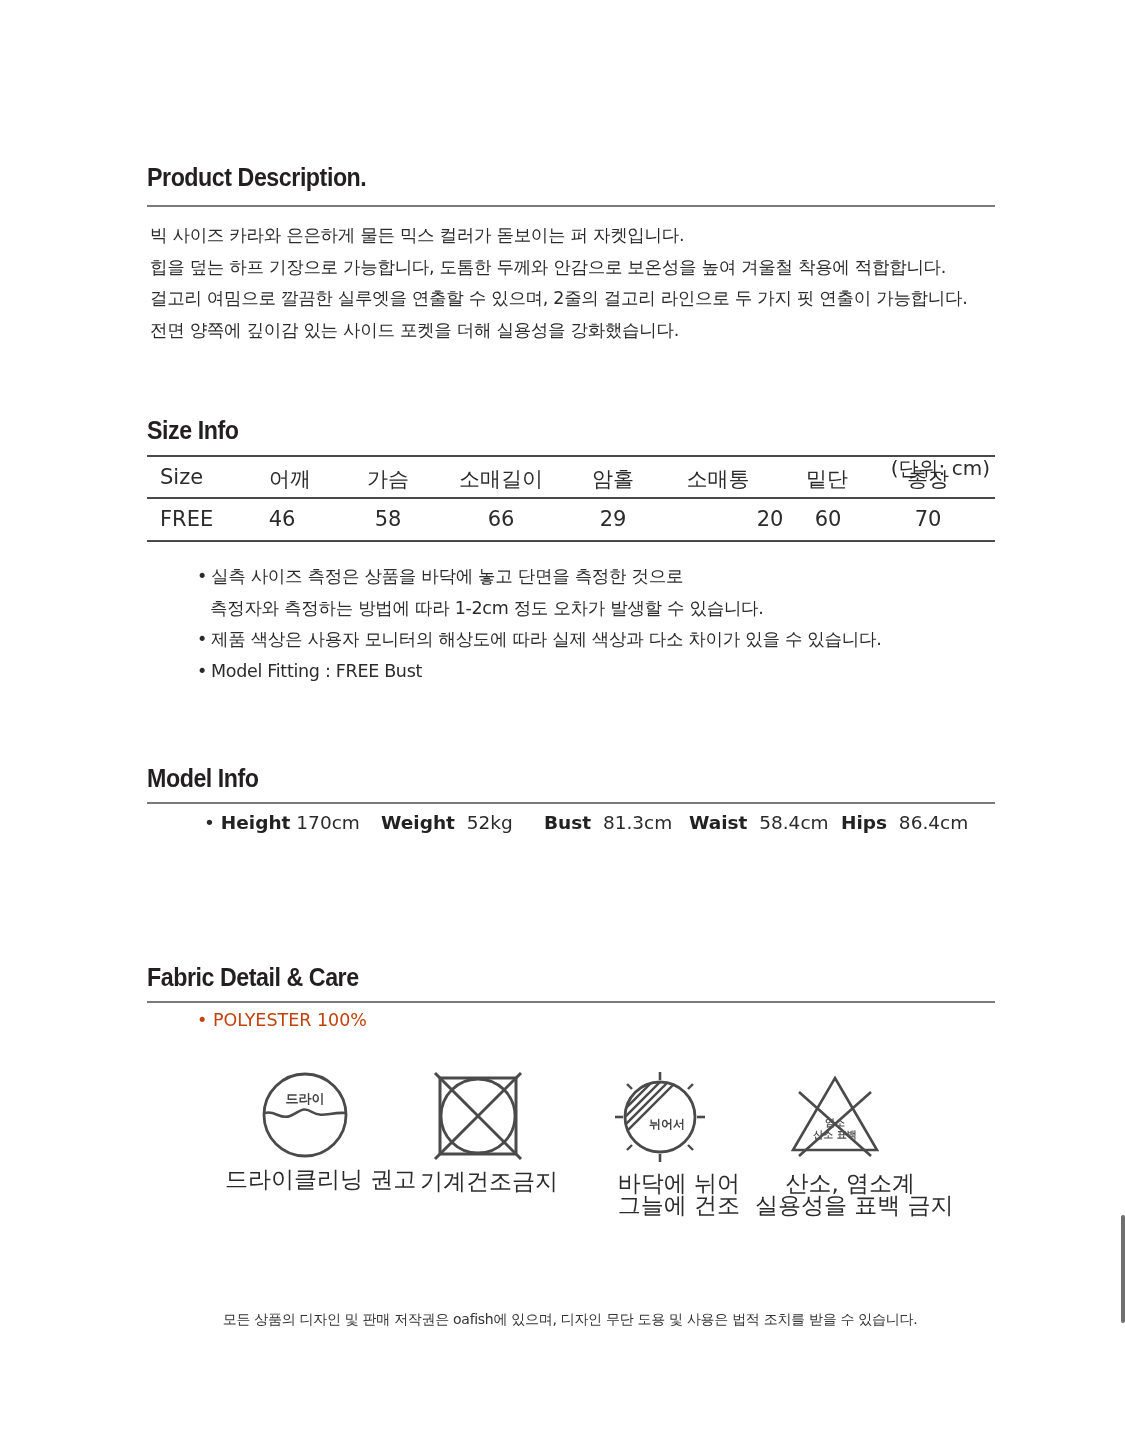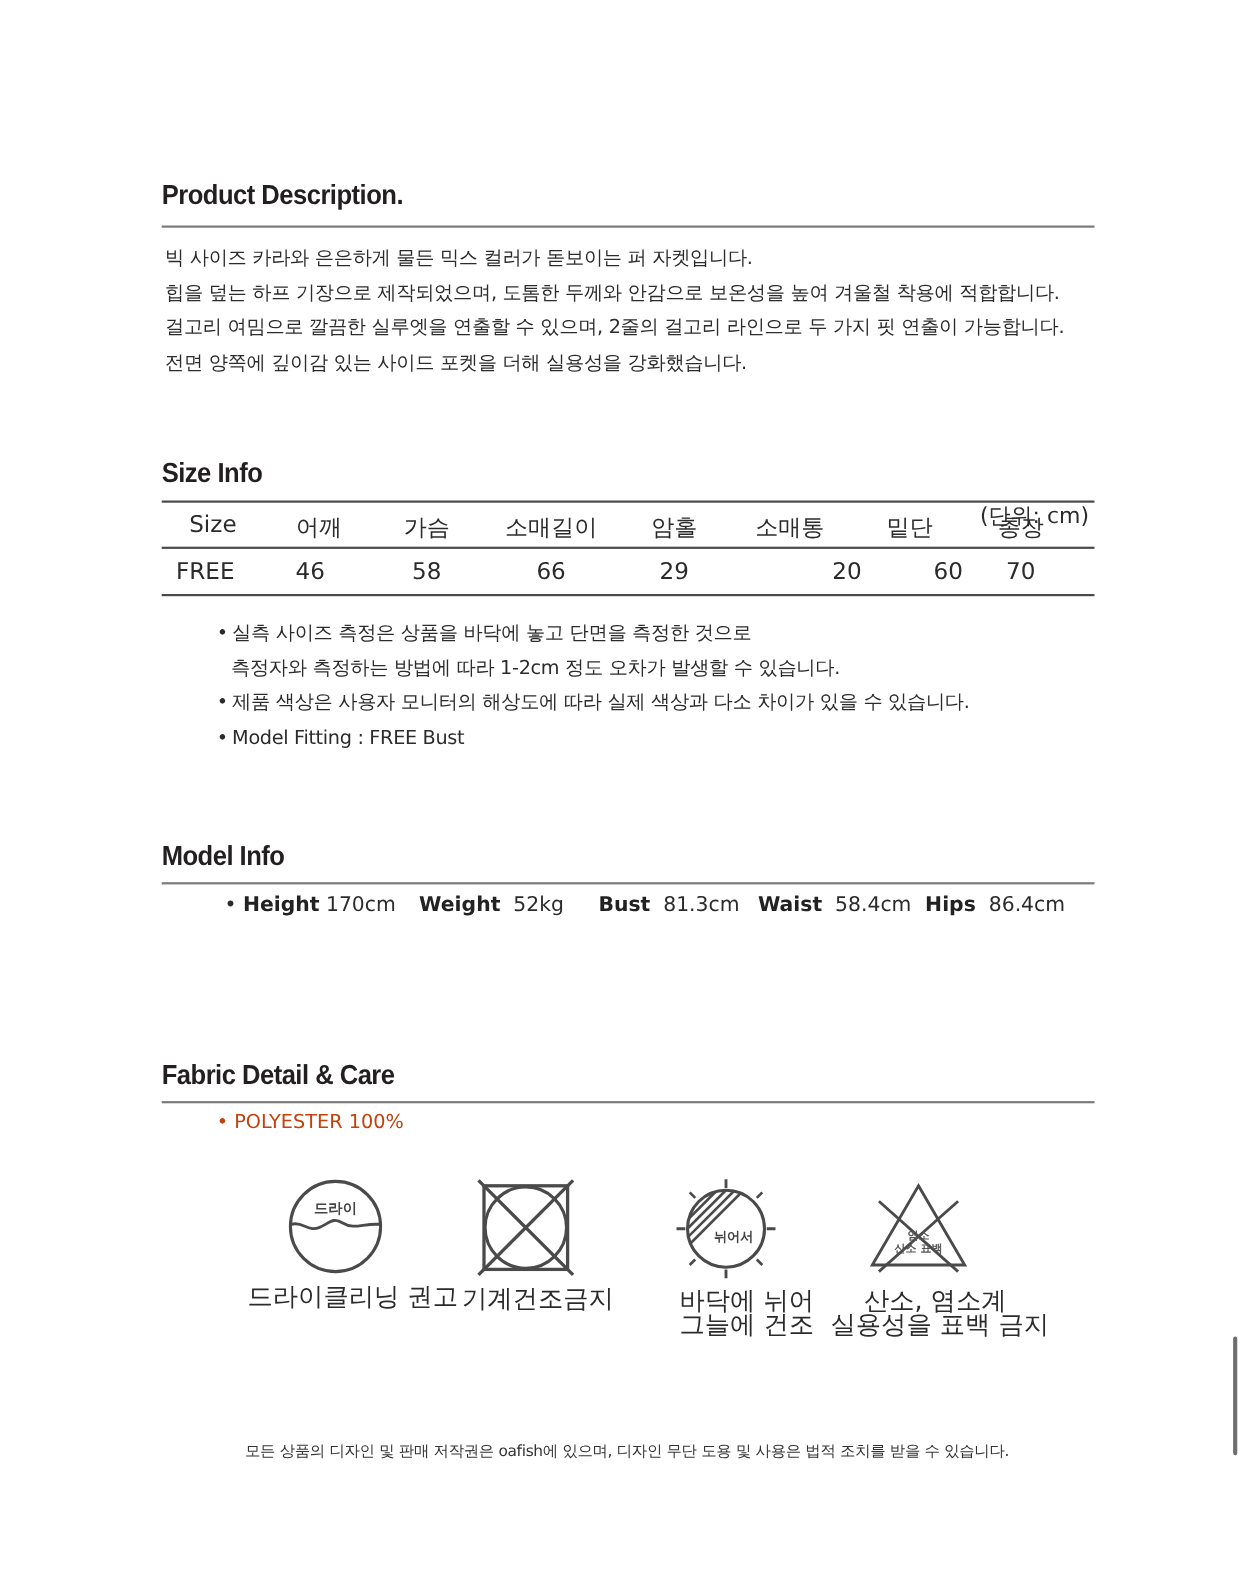--- a/index.html
+++ b/index.html
@@ -44,47 +44,47 @@
 
     .scrollbar { position: absolute; left: 1121px; top: 1215px; width: 4px; height: 108px; background: #6f6f6f; border-radius: 2px; }
   </style>
 </head>
 <body>
 
 <div class="section-title" style="top:163px;">Product Description.</div>
 <div class="rule" style="top:205px;"></div>
 <div class="desc">
   <p>빅 사이즈 카라와 은은하게 물든 믹스 컬러가 돋보이는 퍼 자켓입니다.</p>
-  <p>힙을 덮는 하프 기장으로 제작되었으며, 도톰한 두께와 안감으로 보온성을 높여 겨울철 착용에 적합합니다.</p>
+  <p>힙을 덮는 하프 기장으로 가능합니다, 도톰한 두께와 안감으로 보온성을 높여 겨울철 착용에 적합합니다.</p>
   <p>걸고리 여밈으로 깔끔한 실루엣을 연출할 수 있으며, 2줄의 걸고리 라인으로 두 가지 핏 연출이 가능합니다.</p>
   <p>전면 양쪽에 깊이감 있는 사이드 포켓을 더해 실용성을 강화했습니다.</p>
 </div>
 
 <div class="section-title" style="top:416px;">Size Info</div>
 <div class="unit">(단위: cm)</div>
 <div class="rule dark" style="top:455px;"></div>
 <div class="size-table">
   <div class="size-row">
-    <span class="cell first" style="left:13px;margin-left:12px;">Size</span>
+    <span class="cell first" style="left:13px;">Size</span>
     <span class="cell" style="left:143px;">어깨</span>
     <span class="cell" style="left:241px;">가슴</span>
     <span class="cell" style="left:354px;">소매길이</span>
     <span class="cell" style="left:466px;">암홀</span>
     <span class="cell" style="left:571px;">소매통</span>
     <span class="cell" style="left:680px;">밑단</span>
     <span class="cell" style="left:781px;">총장</span>
   </div>
   <div class="size-row">
     <span class="cell first" style="left:13px;">FREE</span>
     <span class="cell" style="left:135px;">46</span>
     <span class="cell" style="left:241px;">58</span>
     <span class="cell" style="left:354px;">66</span>
     <span class="cell" style="left:466px;">29</span>
     <span class="cell" style="left:593px;margin-left:30px;">20</span>
-    <span class="cell" style="left:715px;text-align:center;">60</span>
+    <span class="cell" style="left:681px;text-align:center;">60</span>
     <span class="cell" style="left:781px;">70</span>
   </div>
 </div>
 <div class="rule dark" style="top:497px;"></div>
 <div class="rule dark" style="top:540px;"></div>
 
 <div class="notes">
   <div class="item"><span class="bullet">•</span><span>실측 사이즈 측정은 상품을 바닥에 놓고 단면을 측정한 것으로</span></div>
   <div class="item cont"><span>측정자와 측정하는 방법에 따라 1-2cm 정도 오차가 발생할 수 있습니다.</span></div>
   <div class="item"><span class="bullet">•</span><span>제품 색상은 사용자 모니터의 해상도에 따라 실제 색상과 다소 차이가 있을 수 있습니다.</span></div>

